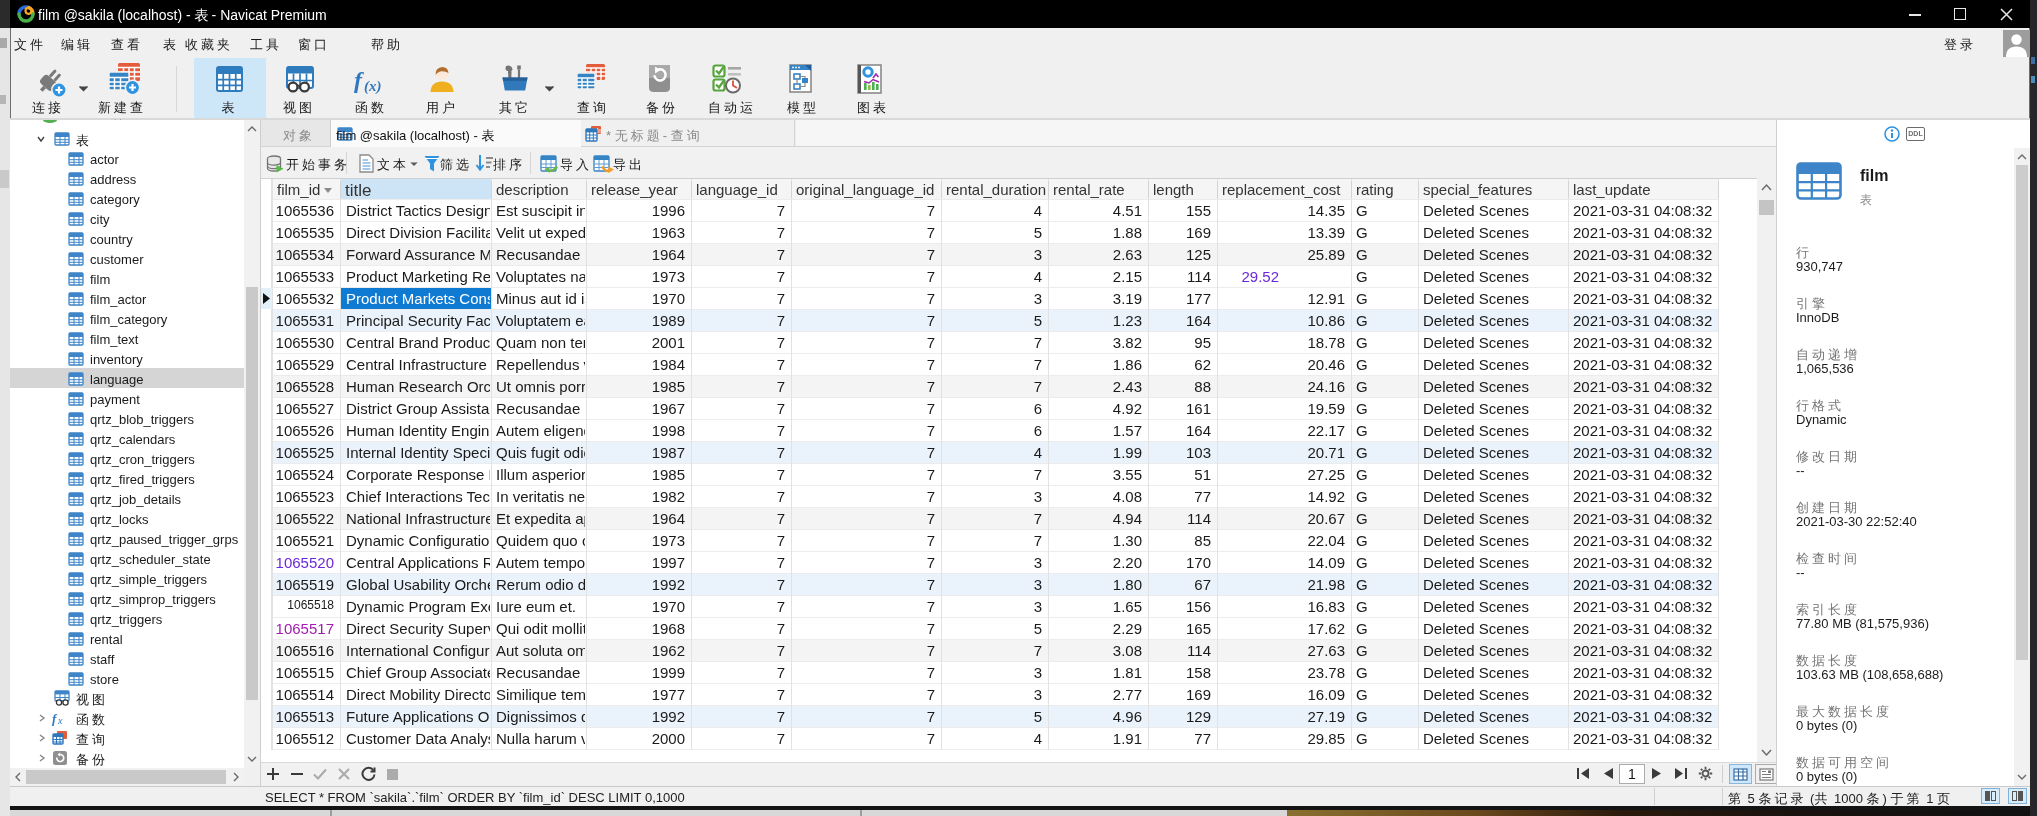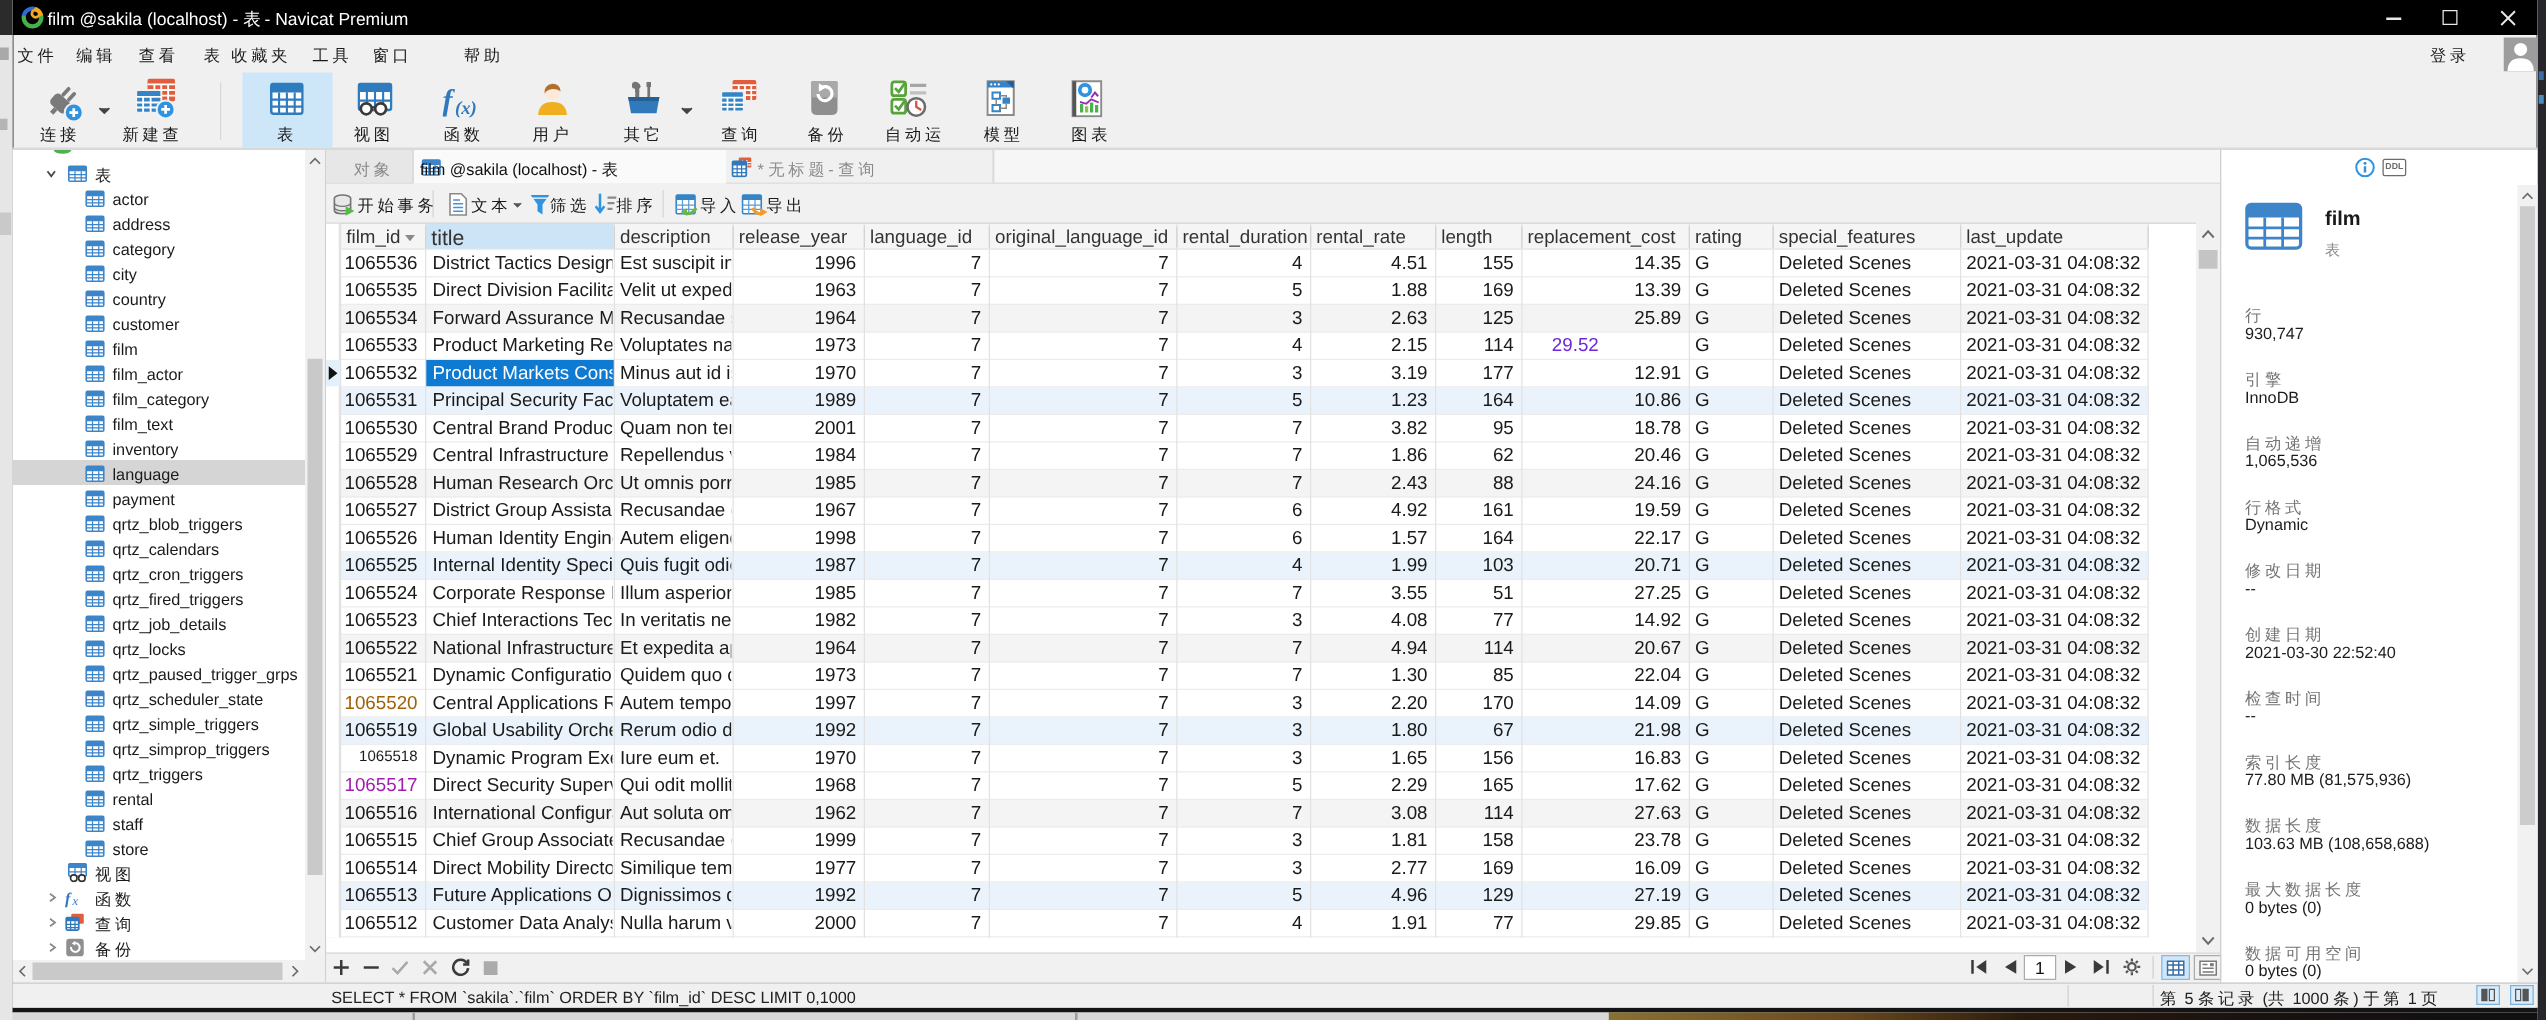--- a/index.html
+++ b/index.html
@@ -756,21 +756,21 @@
 <div class="a" style="left:586px;top:532px;width:99px;font-size:15px;color:#1a1a1a;text-align:right">1973</div>
 <div class="a" style="left:691px;top:532px;width:94px;font-size:15px;color:#1a1a1a;text-align:right">7</div>
 <div class="a" style="left:791px;top:532px;width:144px;font-size:15px;color:#1a1a1a;text-align:right">7</div>
 <div class="a" style="left:941px;top:532px;width:101px;font-size:15px;color:#1a1a1a;text-align:right">7</div>
 <div class="a" style="left:1048px;top:532px;width:94px;font-size:15px;color:#1a1a1a;text-align:right">1.30</div>
 <div class="a" style="left:1148px;top:532px;width:63px;font-size:15px;color:#1a1a1a;text-align:right">85</div>
 <div class="a" style="left:1217px;top:532px;width:128px;font-size:15px;color:#1a1a1a;text-align:right">22.04</div>
 <div class="a" style="left:1356px;top:532px;font-size:15px;color:#1a1a1a">G</div>
 <div class="a" style="left:1423px;top:532px;font-size:15px;color:#1a1a1a;white-space:nowrap">Deleted Scenes</div>
 <div class="a" style="left:1573px;top:532px;font-size:15px;color:#1a1a1a;white-space:nowrap">2021-03-31 04:08:32</div>
-<div class="a" style="left:272px;top:554px;width:62px;font-size:15px;color:#a16207;text-align:right">1065520</div>
+<div class="a" style="left:272px;top:554px;width:62px;font-size:15px;color:#6d28d9;text-align:right">1065520</div>
 <div class="a" style="left:346px;top:554px;width:144px;font-size:15px;color:#1a1a1a;white-space:nowrap;overflow:hidden">Central Applications Repre</div>
 <div class="a" style="left:496px;top:554px;width:89px;font-size:15px;color:#1a1a1a;white-space:nowrap;overflow:hidden">Autem tempore</div>
 <div class="a" style="left:586px;top:554px;width:99px;font-size:15px;color:#1a1a1a;text-align:right">1997</div>
 <div class="a" style="left:691px;top:554px;width:94px;font-size:15px;color:#1a1a1a;text-align:right">7</div>
 <div class="a" style="left:791px;top:554px;width:144px;font-size:15px;color:#1a1a1a;text-align:right">7</div>
 <div class="a" style="left:941px;top:554px;width:101px;font-size:15px;color:#1a1a1a;text-align:right">3</div>
 <div class="a" style="left:1048px;top:554px;width:94px;font-size:15px;color:#1a1a1a;text-align:right">2.20</div>
 <div class="a" style="left:1148px;top:554px;width:63px;font-size:15px;color:#1a1a1a;text-align:right">170</div>
 <div class="a" style="left:1217px;top:554px;width:128px;font-size:15px;color:#1a1a1a;text-align:right">14.09</div>
 <div class="a" style="left:1356px;top:554px;font-size:15px;color:#1a1a1a">G</div>

